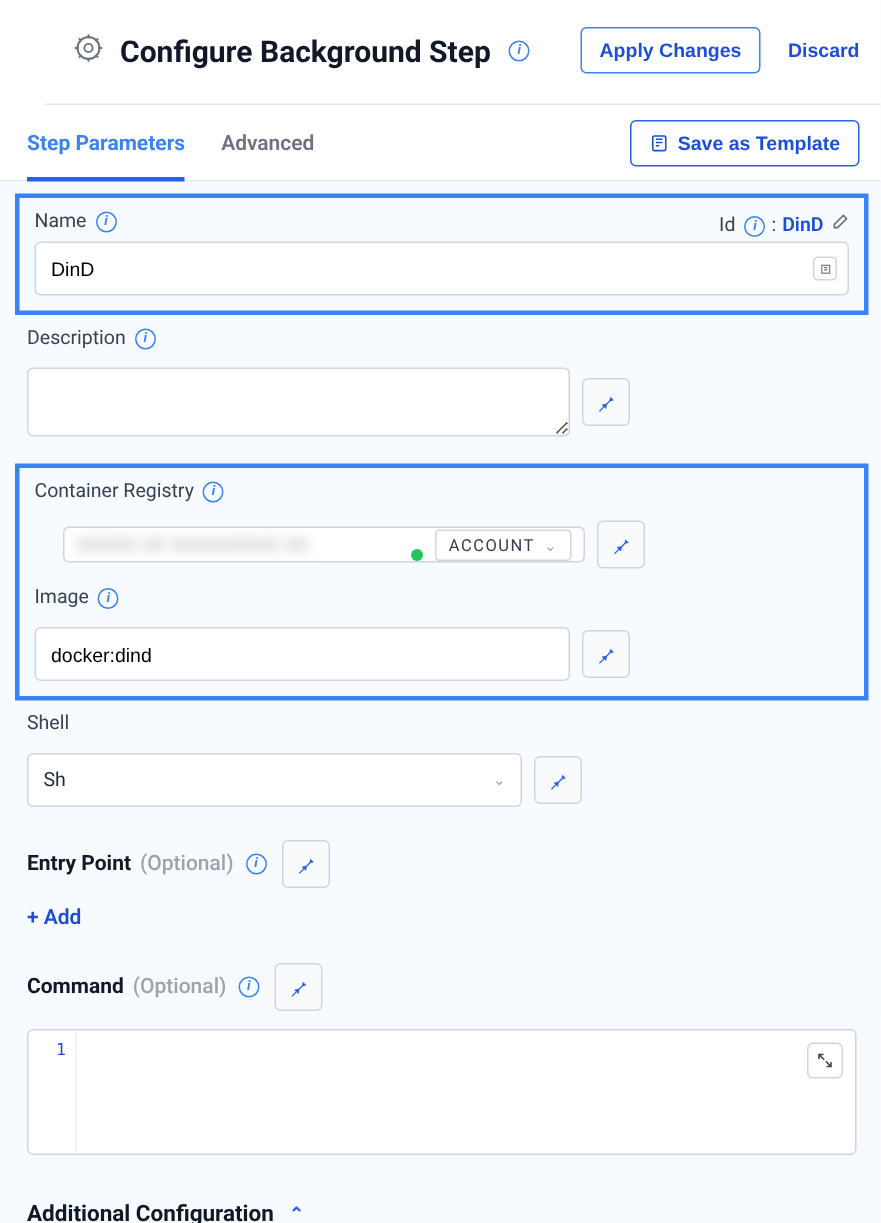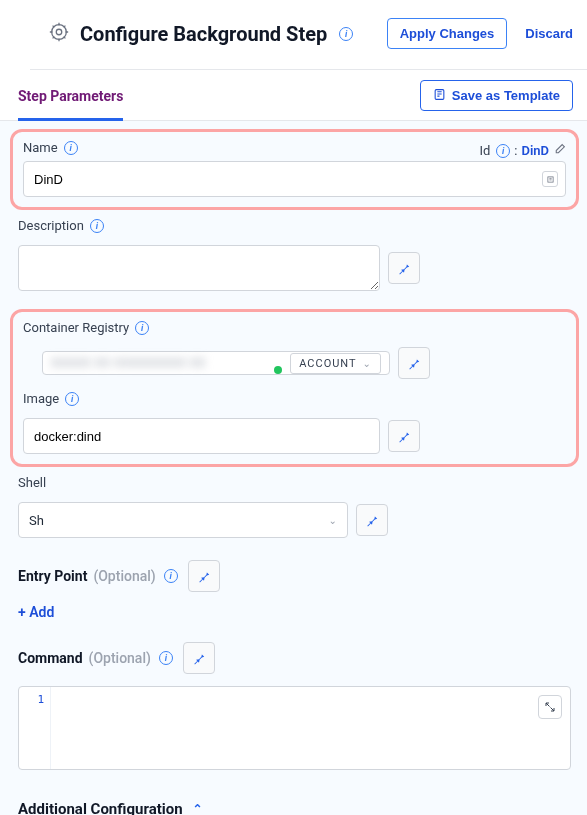--- a/index.html
+++ b/index.html
@@ -71,44 +71,44 @@
   .tab {
     padding: 18px 0 14px 0;
     font-size: 14px;
     font-weight: 600;
     color: #6b7280;
     border-bottom: 3px solid transparent;
     cursor: pointer;
     margin-bottom: -1px;
   }
   .tab.active {
-    color: #701a75;
+    color: #3b82f6;
     font-weight: 700;
     border-bottom-color: #2563eb;
   }
   .subheader .spacer { flex: 1; }
   .save-template {
     border: 1px solid #2563eb;
     color: #1d4ed8;
     background: #fff;
     border-radius: 4px;
     padding: 7px 12px;
     font-size: 13px;
     font-weight: 700;
     cursor: pointer;
-    display:flex; align-items:flex-start; gap:6px;
+    display:flex; align-items:center; gap:6px;
   }
   .body {
     padding: 14px 16px 10px 18px;
     background: #f7fbff;
     display:flex; flex-direction:column; gap: 14px;
   }
   .highlight {
-    border: 3px solid #fca5a5;
-    border-radius: 12px;
+    border: 3px solid #3b82f6;
+    border-radius: 0;
     padding: 8px 10px 10px 10px;
     margin: -6px -8px;
   }
   .field-label {
     font-size: 13px;
     color: #374151;
     display: inline-flex; align-items:center; gap:4px;
     margin-bottom: 6px;
   }
   .row-top {
@@ -226,20 +226,21 @@
     </span>
     <span class="header-title">Configure Background Step</span>
     <span class="info-icon">i</span>
     <span class="spacer"></span>
     <button class="btn-outline">Apply Changes</button>
     <button class="btn-link">Discard</button>
   </div>
 
   <div class="subheader">
     <div class="tab active">Step Parameters</div>
+    <div class="tab">Advanced</div>
     <span class="spacer"></span>
     <button class="save-template">
       <svg width="13" height="13" viewBox="0 0 24 24" fill="none" stroke="#1d4ed8" stroke-width="2">
         <rect x="4" y="3" width="16" height="18" rx="2"></rect>
           <path d="M8 7h8M8 11h8M8 15h4"></path>
       </svg>
       <span>Save as Template</span>
     </button>
   </div>
 

